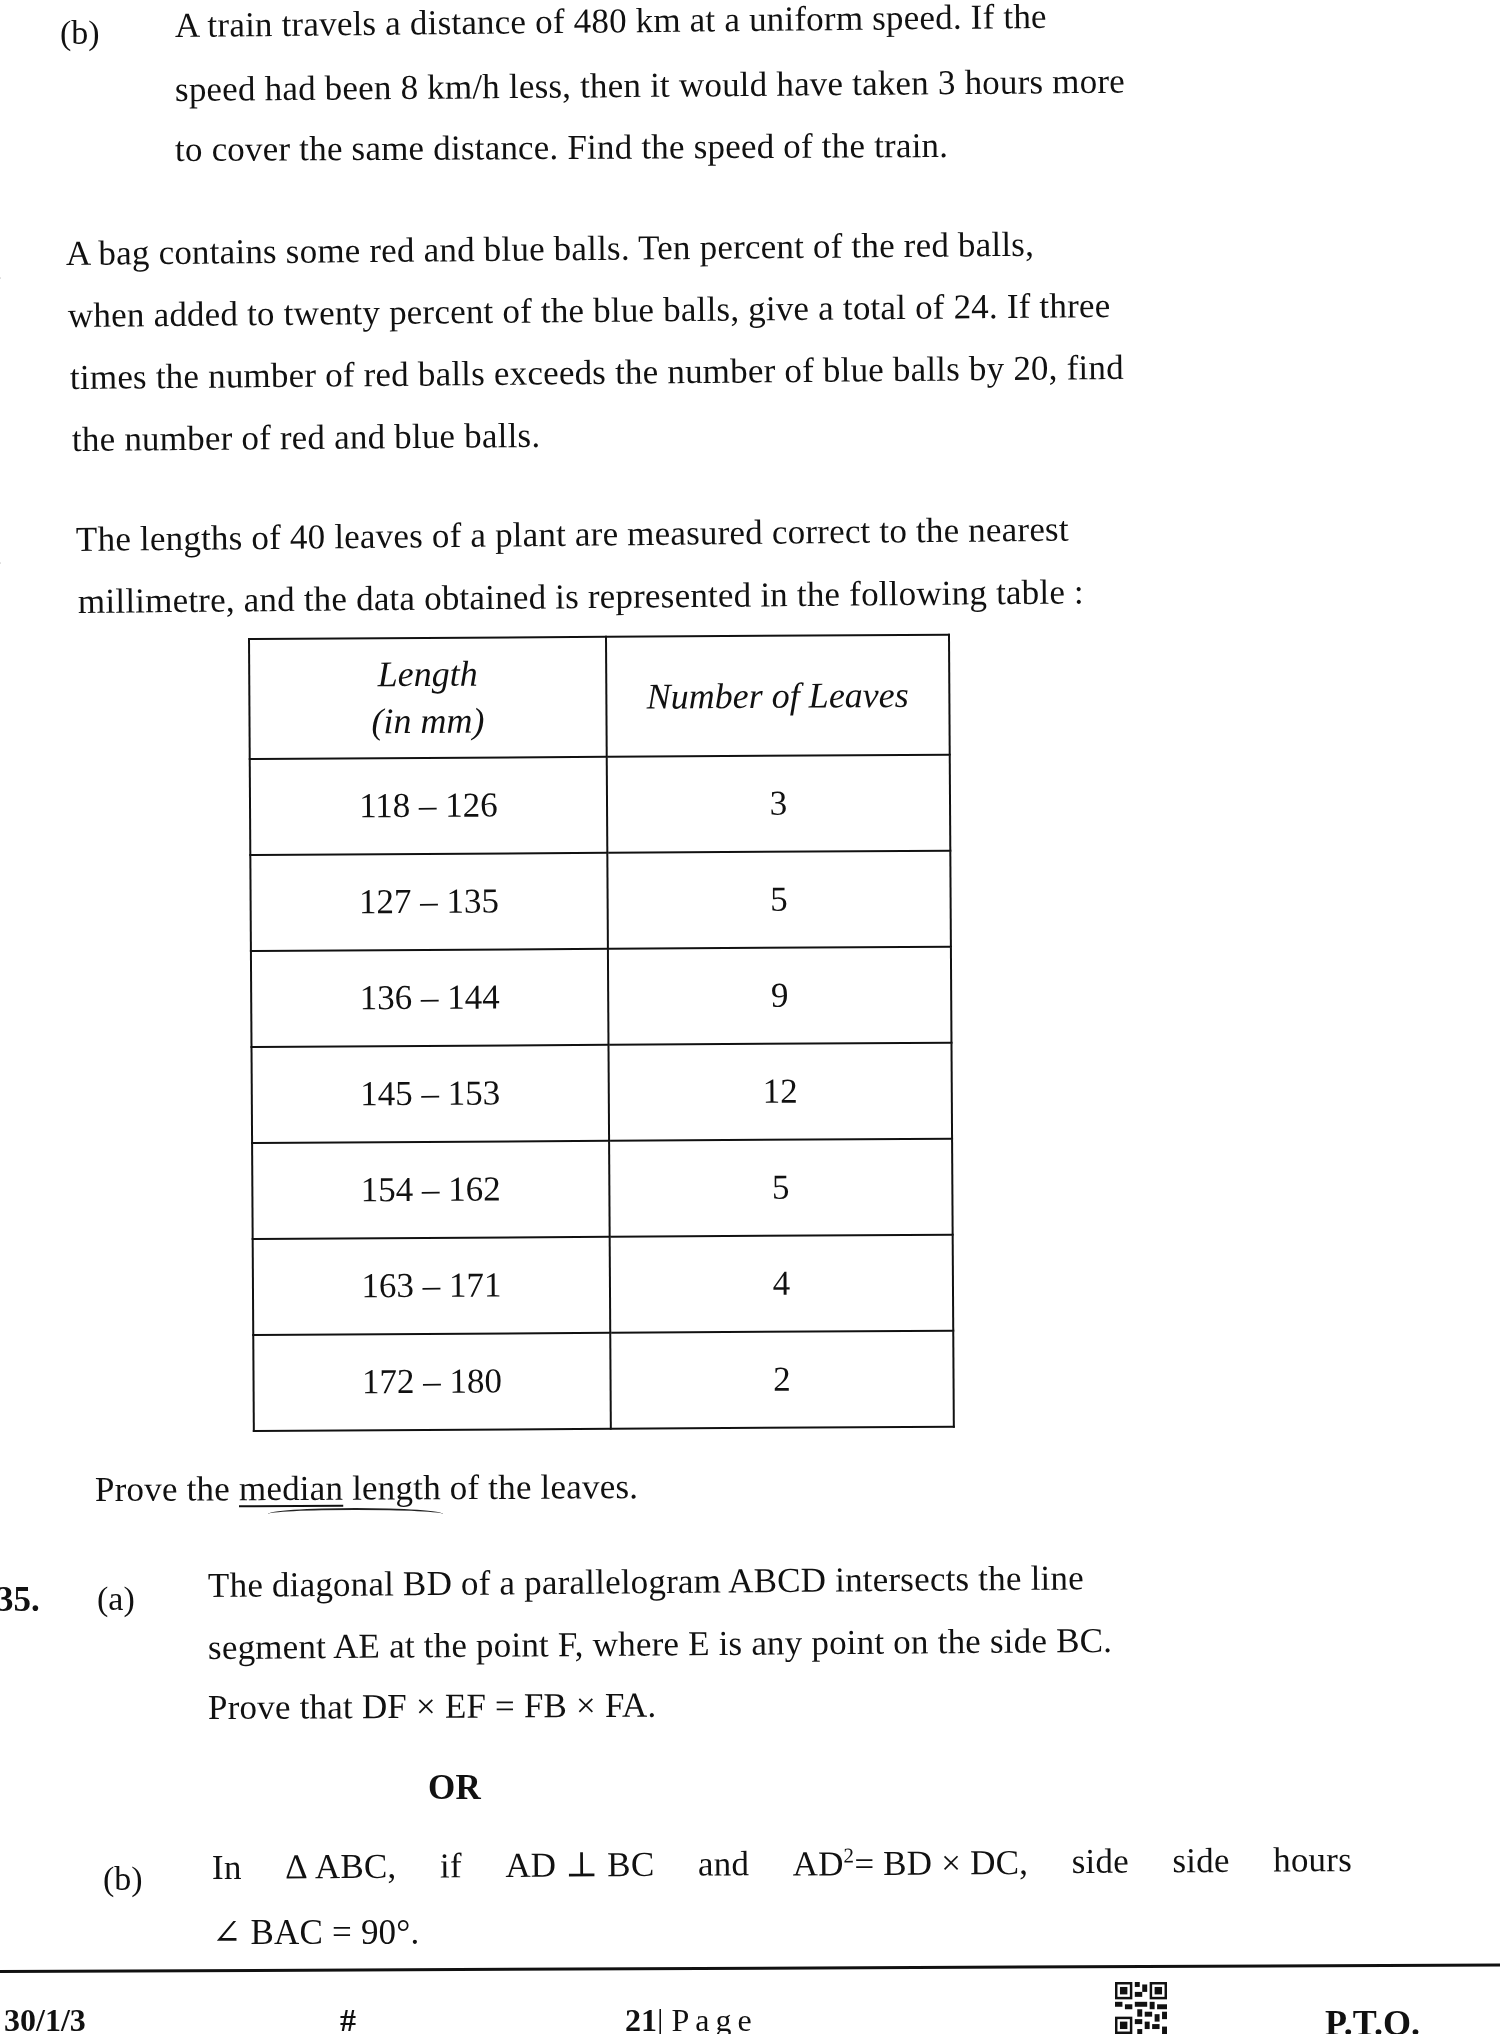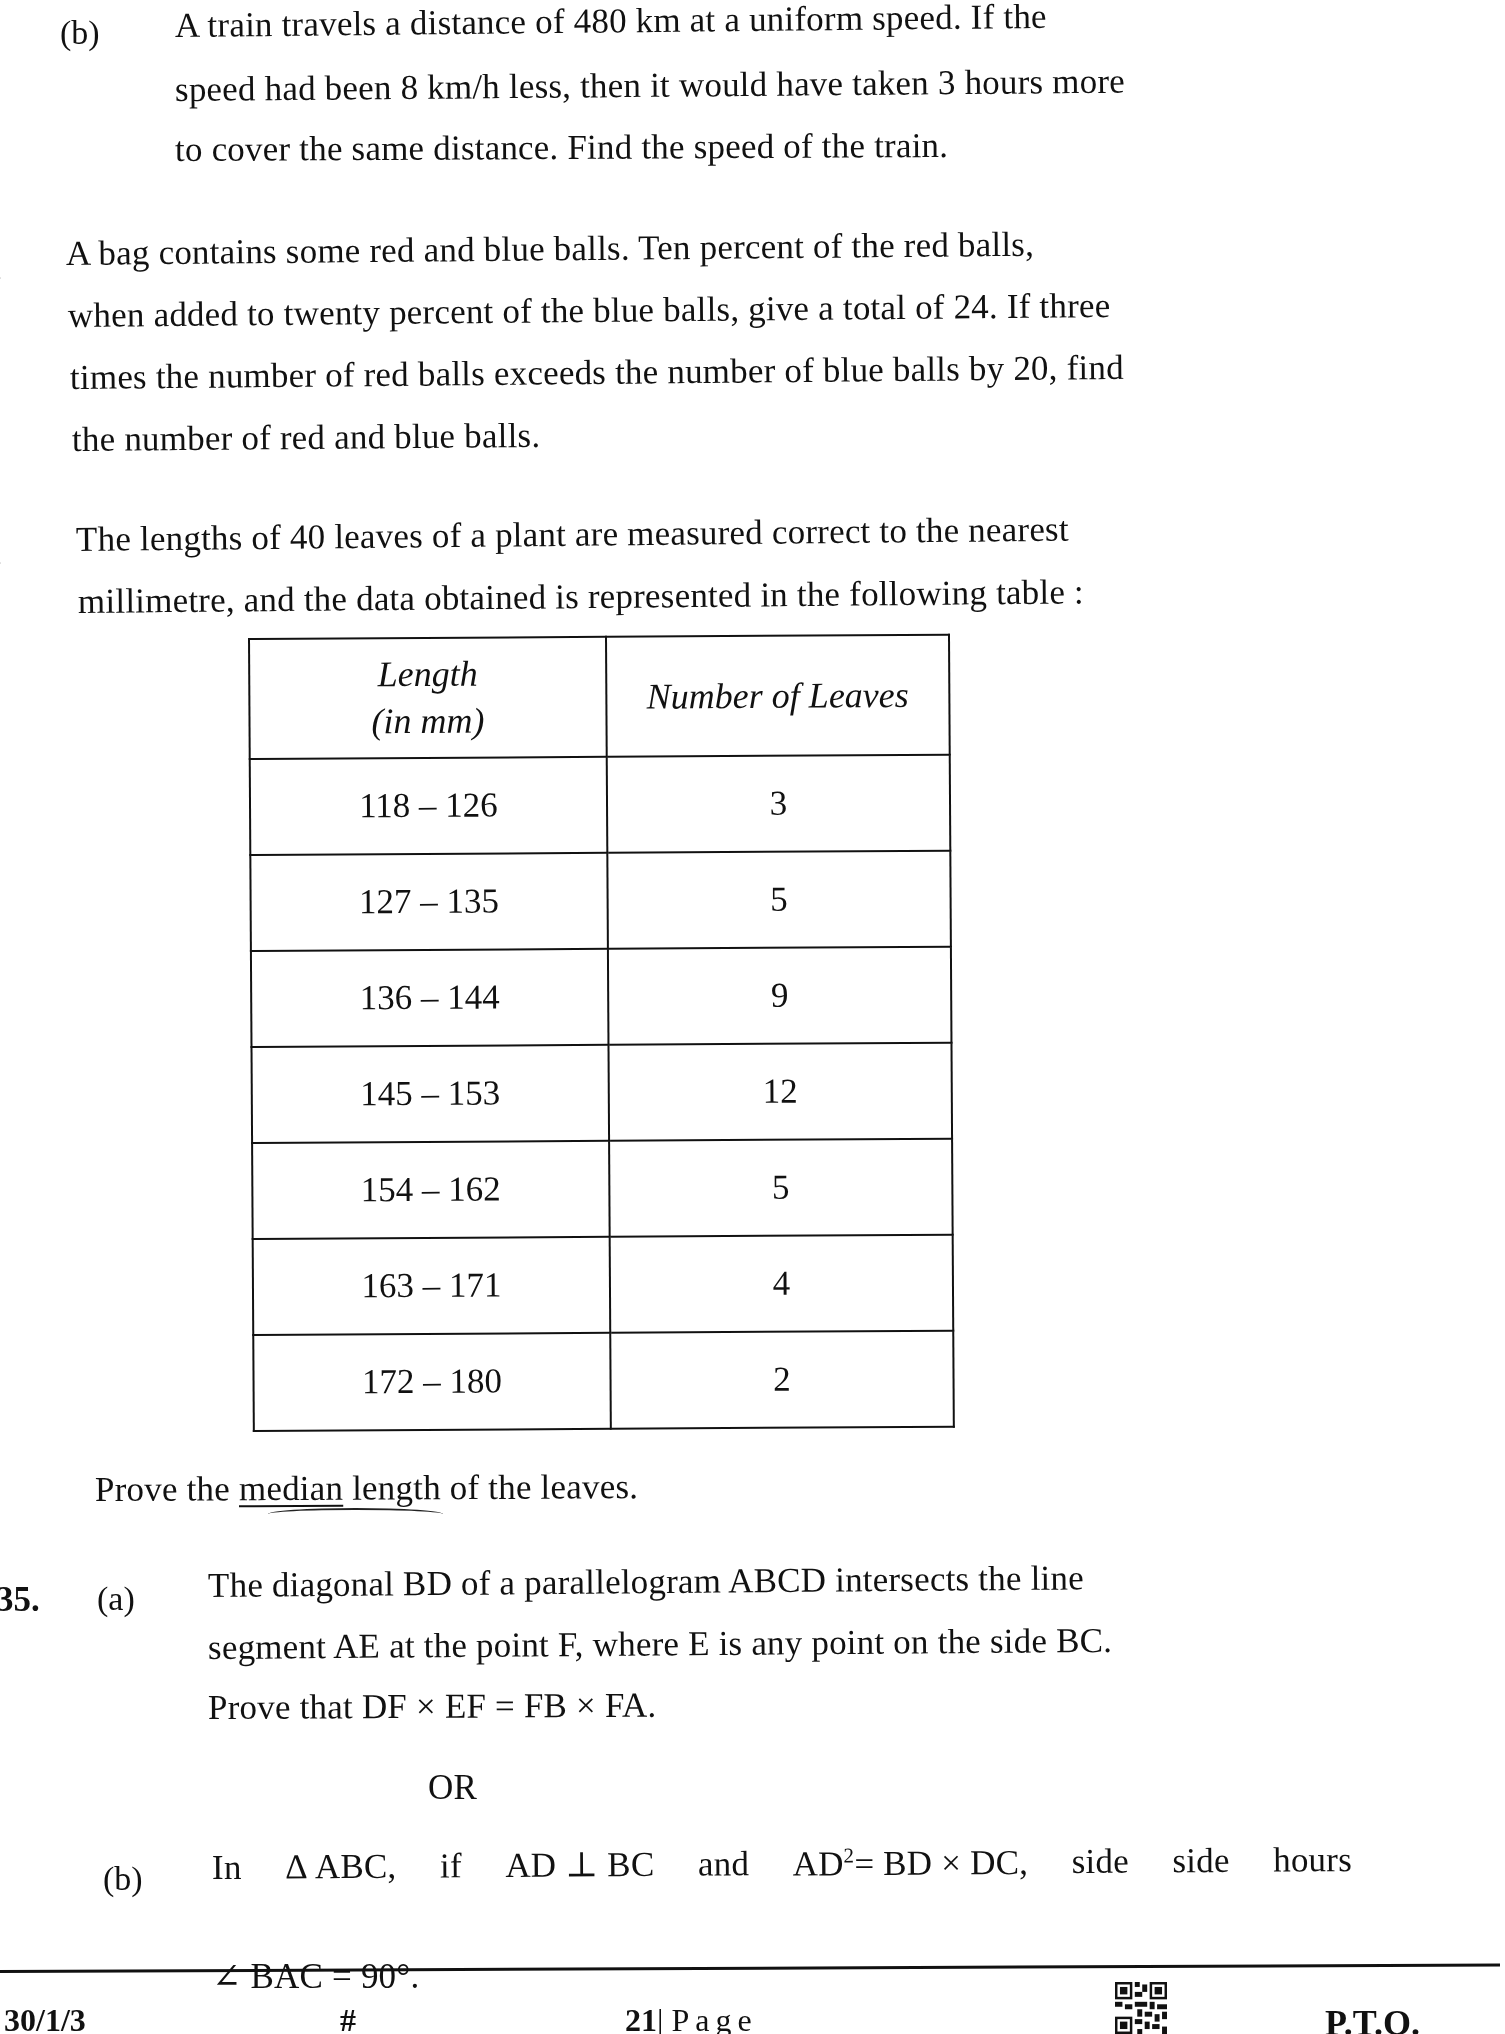--- a/index.html
+++ b/index.html
@@ -25,21 +25,21 @@
     display: flex;
     justify-content: space-between;
   }
   .qnum {
     font-size: 35px;
     font-weight: bold;
   }
   .label {
     font-size: 34px;
   }
-  .bold { font-weight: normal; }
+  .bold { font-weight: bold; }
 
   
   .freq-table {
     position: absolute;
     left: 248px;
     top: 638px;
     width: 702px;
     border-collapse: collapse;
     transform: rotate(-0.35deg);
     transform-origin: top left;
@@ -192,21 +192,21 @@
     <span>In</span>
     <span>Δ ABC,</span>
     <span>if</span>
     <span>AD ⊥ BC</span>
     <span>and</span>
     <span><span>AD</span><sup>2</sup><span style="white-space:pre;">= BD × DC,</span></span>
     <span>side</span>
     <span>side</span>
     <span>hours</span>
   </div>
-  <div class="abs line" style="left:212px; top:1915px;margin-top:44px;">∠ BAC = 90°.</div>
+  <div class="abs line" style="left:212px; top:1915px;">∠ BAC = 90°.</div>
 </div>
 
 <div class="footer-rule"></div>
 <div>
   <span class="footer-item" style="left:4px;">30/1/3</span>
   <span class="footer-item" style="left:340px;">#</span>
   <span class="footer-item" style="left:625px;">
     <span>21</span><span style="font-weight:normal;">| </span><span class="page-word">Page</span>
   </span>
   <svg class="qr" viewBox="0 0 21 21">

